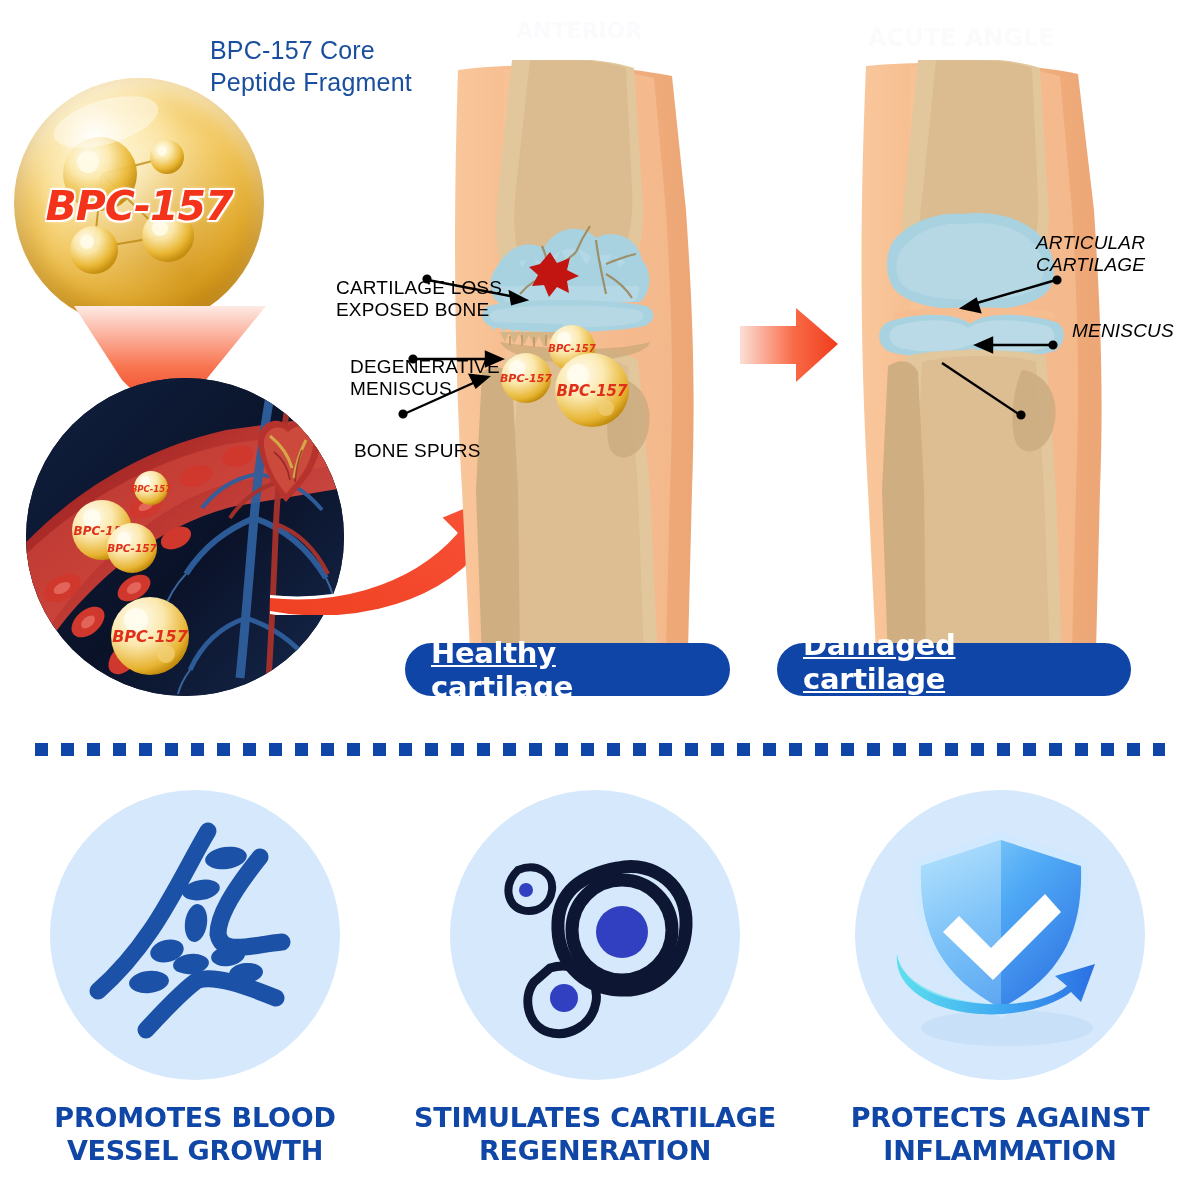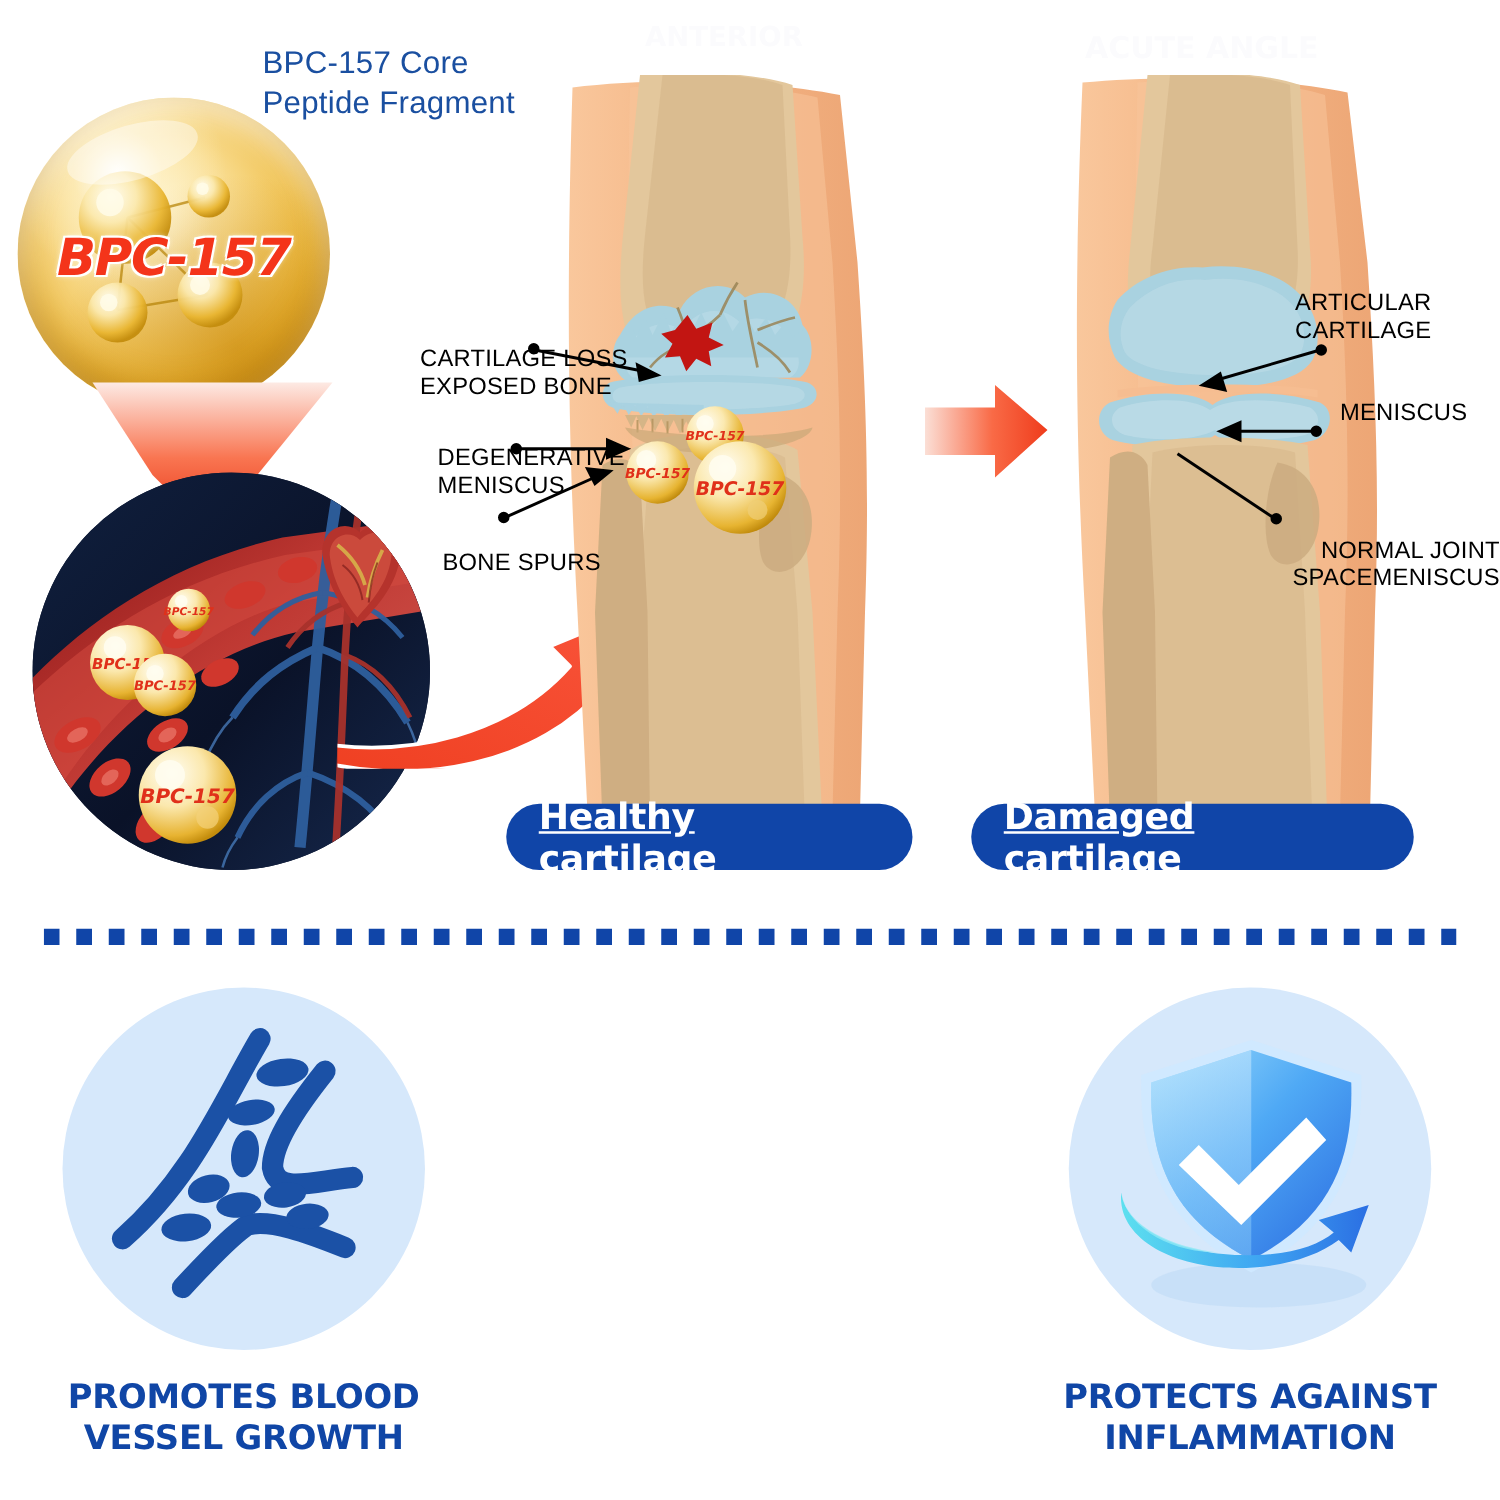--- a/index.html
+++ b/index.html
@@ -52,32 +52,32 @@
   .knee-wrap{position:absolute;}
   #kneeLeft{left:400px;top:60px;width:330px;height:600px;}
   #kneeRight{left:810px;top:60px;width:330px;height:600px;}
 
   
   .callout{
     position:absolute;color:#000;font-size:19px;line-height:1.18;
     font-family:"Liberation Sans",sans-serif;font-weight:400;
     letter-spacing:.2px;white-space:pre-line;
   }
-  .callout.right{text-align:right;}
+  .callout.right{text-align:center;font-style:italic;}
   .callout.leftcol{text-align:left;margin-top:44px;}
 
   
   .pill{
     position:absolute;height:53px;border-radius:27px;
     background:#1045a8;color:#fff;display:flex;align-items:center;justify-content:center;
     font-size:29px;font-weight:bold;font-family:"DejaVu Sans",sans-serif;
     letter-spacing:-.3px;padding:0 26px;box-sizing:border-box;text-decoration:underline;
   }
   #pillHealthy{left:405px;top:643px;width:325px;}
-  #pillDamaged{left:777px;top:643px;width:354px;}
+  #pillDamaged{left:777px;top:643px;width:354px;align-items:flex-end;}
 
   
   #divider{
     position:absolute;left:35px;top:743px;width:1130px;height:13px;
     background-image:linear-gradient(to right,#1045a8 0 13px, rgba(0,0,0,0) 13px 26px);
     background-size:26px 13px;background-repeat:repeat-x;
   }
 
   
   .benefit{position:absolute;top:790px;width:400px;text-align:center;}
@@ -426,22 +426,20 @@
       <circle cx="113" cy="125" r="3.4"></circle>
 
       <line x1="80" y1="195" x2="2" y2="143"></line>
       <circle cx="81" cy="195" r="3.4"></circle>
     </g>
   </svg>
 
   <div class="callout right" style="left:1036px;top:232px;">ARTICULAR
 CARTILAGE</div>
   <div class="callout right" style="left:1072px;top:320px;">MENISCUS</div>
-  <div class="callout right" style="left:1034px;top:430px;">NORMAL JOINT
-SPACEMENISCUS</div>
 
   <div id="pillHealthy" class="pill">
     <span>Healthy cartilage</span>
   </div>
   <div id="pillDamaged" class="pill">
     <span>Damaged cartilage</span>
   </div>
 
   <div id="divider"></div>
 
@@ -462,20 +460,35 @@
           <ellipse cx="178" cy="166" rx="17" ry="10" transform="rotate(-8 178 166)"></ellipse>
           <ellipse cx="196" cy="183" rx="17" ry="10" transform="rotate(-6 196 183)"></ellipse>
           <ellipse cx="99" cy="192" rx="20" ry="11" transform="rotate(-6 99 192)"></ellipse>
         </g>
       </svg>
     </div>
     <div class="benefit-title">PROMOTES BLOOD
 VESSEL GROWTH</div>
   </div>
 
+  <div class="benefit" id="benefit1">
+    <div class="benefit-circle">
+      <svg class="benefit-svg" viewBox="0 0 290 290">
+        <path d="M168,78 C204,70 238,96 236,136 C234,176 206,202 170,200 C132,198 106,170 108,132 C110,98 136,84 168,78 Z" fill="none" stroke="#0d1733" stroke-width="13"></path>
+        <circle cx="172" cy="140" r="50" fill="none" stroke="#0d1733" stroke-width="13"></circle>
+        <circle cx="172" cy="142" r="26" fill="#3040c0"></circle>
+        <path d="M68,80 C88,72 104,84 102,100 C100,116 86,124 72,120 C58,116 52,96 68,80 Z" fill="none" stroke="#0d1733" stroke-width="8"></path>
+        <circle cx="76" cy="100" r="7" fill="#3040c0"></circle>
+        <path d="M100,178 C126,170 150,188 146,212 C142,236 118,248 98,242 C78,236 72,208 84,192 Z" fill="none" stroke="#0d1733" stroke-width="9"></path>
+        <circle cx="114" cy="208" r="14" fill="#3040c0"></circle>
+      </svg>
+    </div>
+    <div class="benefit-title">STIMULATES CARTILAGE
+REGENERATION</div>
+  </div>
 
   <div class="benefit" id="benefit2">
     <div class="benefit-circle">
       <svg class="benefit-svg" viewBox="0 0 290 290">
         <defs>
           <linearGradient id="shg" x1="0" y1="0" x2="1" y2="1">
             <stop offset="0%" stop-color="#9ddcfb"></stop>
             <stop offset="45%" stop-color="#4fa9f5"></stop>
             <stop offset="100%" stop-color="#2a6ae0"></stop>
           </linearGradient>

